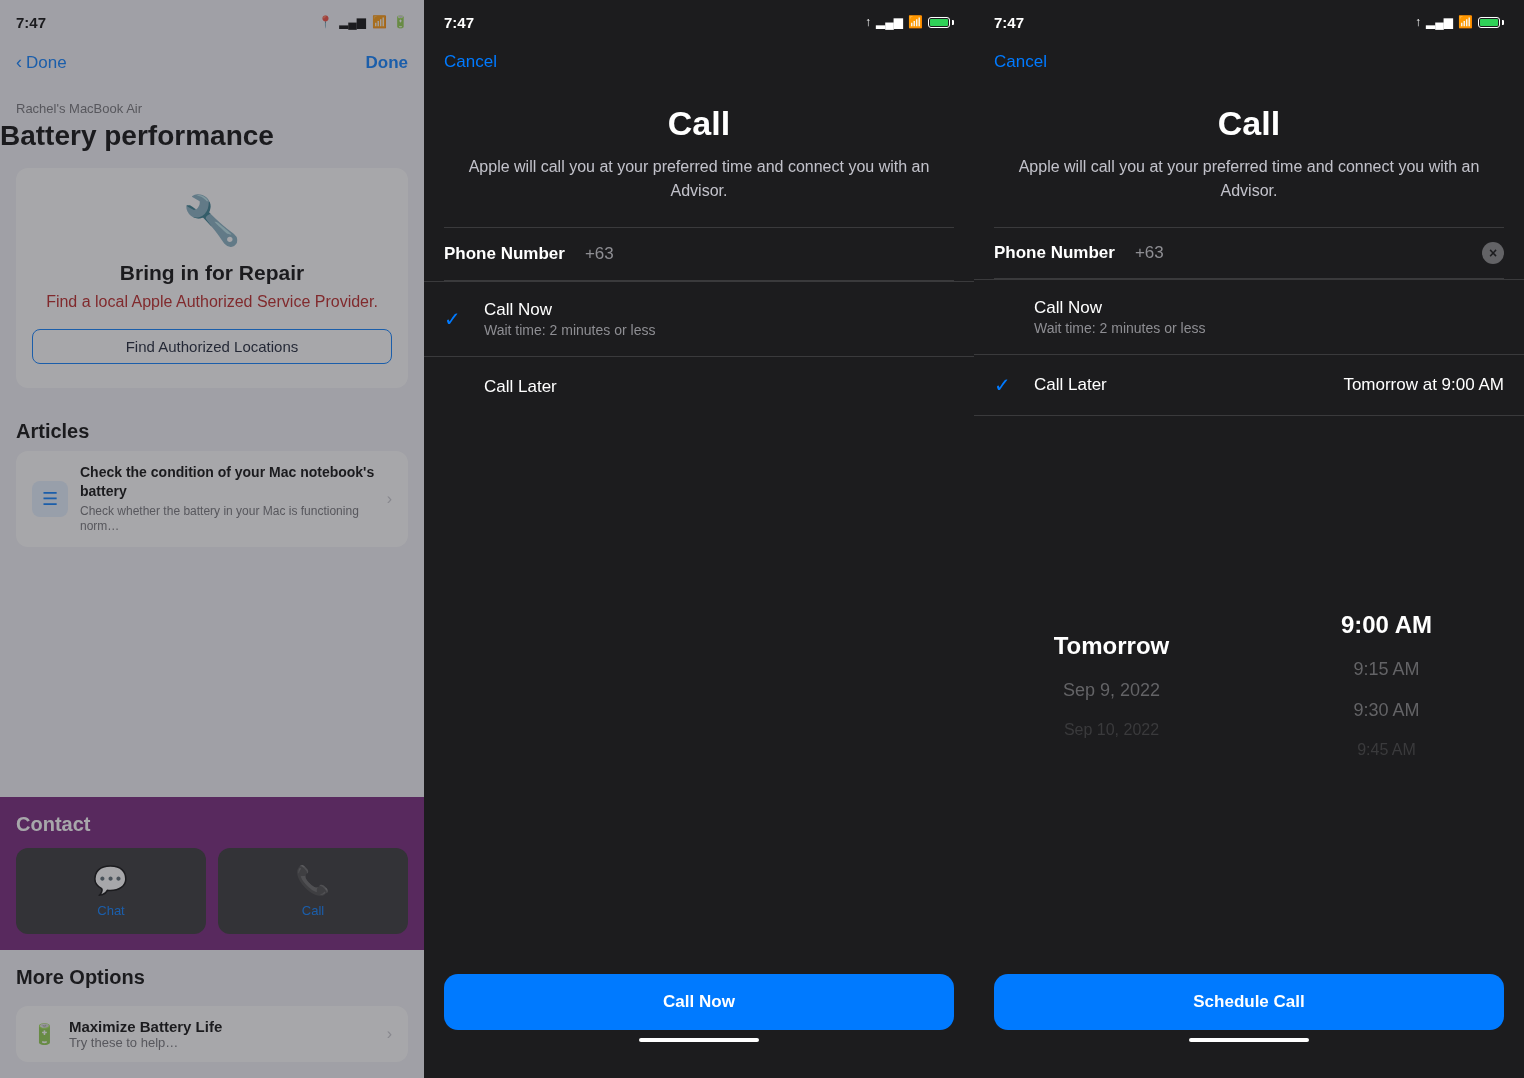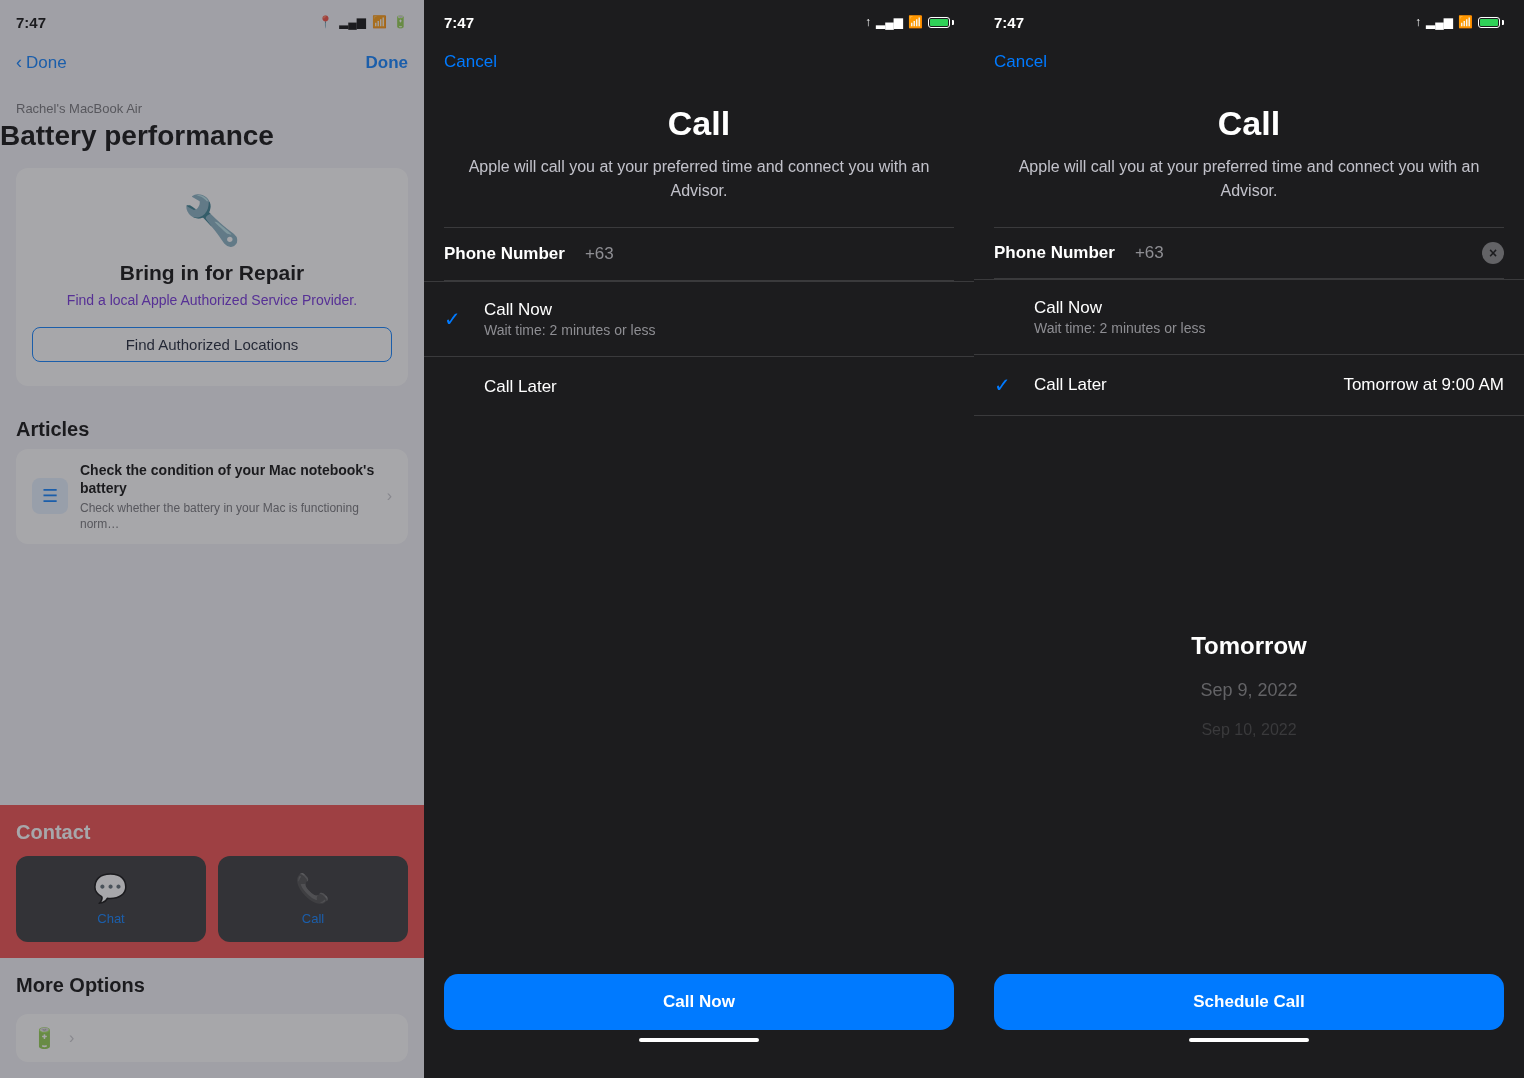--- a/index.html
+++ b/index.html
@@ -91,22 +91,22 @@
       position: relative;
       display: inline-block;
     }
     .p1-repair-title {
       font-size: 21px;
       font-weight: 600;
       color: #000;
       margin-bottom: 6px;
     }
     .p1-repair-desc {
-      font-size: 14px;
-      color: #6d28d9;
+      font-size: 16px;
+      color: #b91c1c;
       margin-bottom: 16px;
       line-height: 1.4;
     }
     .p1-find-btn {
       color: #0f172a;
       font-size: 15px;
       border: 1.5px solid #007AFF;
       border-radius: 8px;
       padding: 8px 7px;
       background: transparent;
@@ -135,21 +135,21 @@
       display: flex; align-items: center; justify-content: center;
       color: #007AFF; font-size: 18px;
       flex-shrink: 0;
     }
     .p1-article-text { flex: 1; }
     .p1-article-title { font-size: 14px; font-weight: 600; color: #000; line-height: 1.3; }
     .p1-article-desc { font-size: 12px; color: #6e6e73; margin-top: 4px; line-height: 1.3; }
     .p1-article-chevron { color: #c7c7cc; font-size: 16px; }
 
     .p1-contact-section {
-      background: #ef4444;
+      background: #701a75;
       padding: 16px;
       margin-top: auto;
     }
     .p1-contact-title { font-size: 20px; font-weight: 600; color: #fff; margin-bottom: 12px; }
     .p1-contact-buttons { display: flex; gap: 12px; }
     .p1-contact-btn {
       flex: 1;
       background: #2c2c2e;
       border-radius: 12px;
       padding: 16px 12px;
@@ -450,20 +450,24 @@
           <span class="p1-contact-btn-icon">📞</span>
           <span class="p1-contact-btn-label">Call</span>
         </div>
       </div>
     </div>
 
     <div class="p1-more-options">
       <div class="p1-more-title">More Options</div>
       <div class="p1-more-item">
         <span class="p1-more-icon">🔋</span>
+        <div class="p1-more-text">
+          <div class="p1-more-item-title">Maximize Battery Life</div>
+          <div class="p1-more-item-desc">Try these to help…</div>
+        </div>
         <span class="p1-more-chevron">›</span>
       </div>
     </div>
   </div>
 </div>
 
 <div class="panel2">
 
   <div class="status-bar-dark">
     <span class="status-time-dark">7:47</span>
@@ -581,20 +585,26 @@
 
   <div class="p3-picker">
     <div class="p3-picker-inner">
 
       <div class="p3-picker-col">
         <div class="p3-picker-item selected">Tomorrow</div>
         <div class="p3-picker-item faded">Sep 9, 2022</div>
         <div class="p3-picker-item more-faded">Sep 10, 2022</div>
       </div>
 
+      <div class="p3-picker-col">
+        <div class="p3-picker-item selected">9:00 AM</div>
+        <div class="p3-picker-item faded">9:15 AM</div>
+        <div class="p3-picker-item faded">9:30 AM</div>
+        <div class="p3-picker-item more-faded">9:45 AM</div>
+      </div>
     </div>
   </div>
 
   <div class="p2-bottom">
     <button class="p2-cta-btn">Schedule Call</button>
     <div class="p2-home-indicator"></div>
   </div>
 </div>
 
 </body></html>

